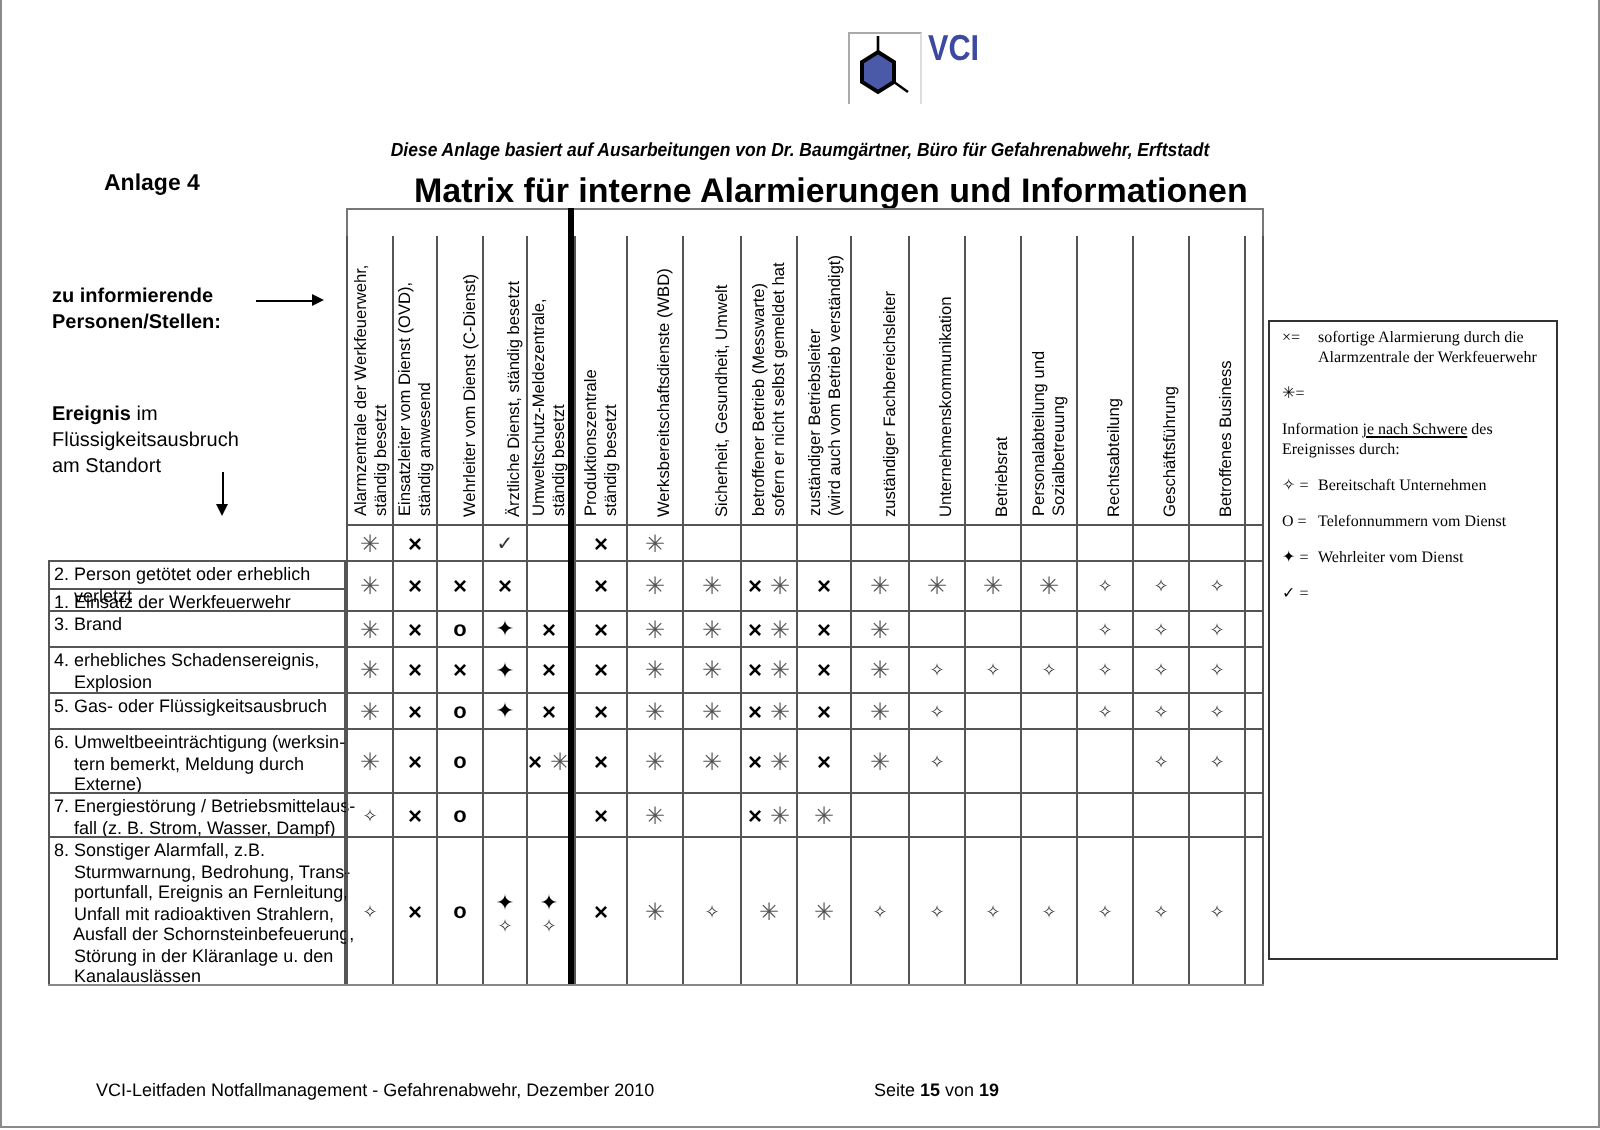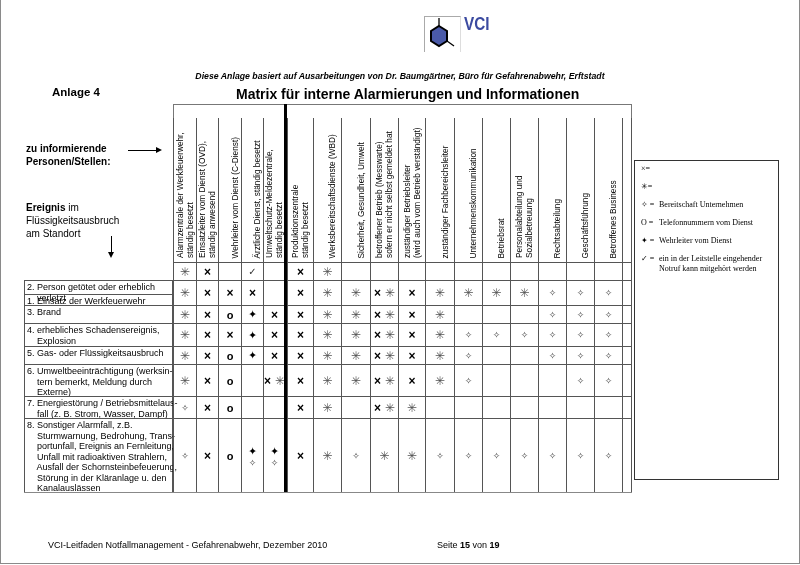--- a/index.html
+++ b/index.html
@@ -3,21 +3,21 @@
 <meta charset="utf-8">
 <style>
   html, body { margin:0; padding:0; }
   body { width:800px; height:565px; background:#fff; position:relative; overflow:hidden; font-family:"Liberation Sans", sans-serif; color:#000; }
   .frame { position:absolute; left:0; top:0; width:798px; height:563px; border:1px solid #8a8a8a; border-top:none; }
   .logo { position:absolute; left:424px; top:16px; width:36px; height:36px; }
   .logo-box { position:absolute; left:0; top:0; width:35px; height:35px; border-left:1px solid #aaa; border-top:1px solid #aaa; border-right:1px solid #ddd; }
   .logo-text { position:absolute; left:464px; top:14px; font-size:18px; font-weight:bold; color:#3b4aa0; transform:scaleX(0.85); transform-origin:left; }
   .subtitle { position:absolute; left:0; width:800px; top:70px; text-align:center; font-size:9.5px; font-style:italic; font-weight:bold; transform:scaleX(0.92); }
   .anlage { position:absolute; left:52px; top:86px; font-size:11.5px; font-weight:bold; }
-  .title { position:absolute; left:236px; top:86px; font-size:14px; font-weight:bold; }
+  .title { position:absolute; left:207px; top:86px; font-size:17px; font-weight:bold; }
   .lbl { position:absolute; font-size:10px; line-height:13px; }
   .arrow-right { position:absolute; left:128px; top:150px; width:30px; height:1px; background:#000; }
   .arrow-right::after { content:""; position:absolute; right:-4px; top:-3px; border-left:6px solid #000; border-top:3.5px solid transparent; border-bottom:3.5px solid transparent; }
   .arrow-down { position:absolute; left:111px; top:236px; width:1px; height:18px; background:#000; }
   .arrow-down::after { content:""; position:absolute; left:-3px; bottom:-4px; border-top:6px solid #000; border-left:3.5px solid transparent; border-right:3.5px solid transparent; }
 
   
   .hdr-top { position:absolute; left:173px; top:104px; width:459px; height:14px; border:1px solid #777; border-bottom:none; box-sizing:border-box; }
   .col-head { position:absolute; top:118px; height:144px; border-left:1px solid #555; box-sizing:border-box; }
   .col-head .txt { position:absolute; left:0; bottom:2px; transform:rotate(-90deg); transform-origin:left bottom; font-size:8.3px; line-height:9.5px; white-space:pre; padding-left:2px; margin-left:100%; }
@@ -523,41 +523,44 @@
     </div>
   <div class="thick"></div>
   <div class="col-end"></div>
   <div class="bottom-line"></div>
 </div>
 
 <div class="legend">
   <div id="legend-top">
       <div class="item">
         <span class="sym" style="width: 18px;">×=</span>
+        <span>sofortige Alarmierung durch die Alarmzentrale der Werkfeuerwehr</span>
       </div>
       <div class="item">
         <span class="sym" style="width: 18px;">✳=</span>
       </div>
     </div>
+  <div style="margin-bottom:8px;">
+    <span>Information </span><span class="u">je nach Schwere</span><span> des Ereignisses durch:</span>
+  </div>
   <div id="legend-bottom">
       <div class="item">
         <span class="sym" style="width: 18px;">✧ =</span>
         <span>Bereitschaft Unternehmen</span>
       </div>
       <div class="item">
         <span class="sym" style="width: 18px;">O =</span>
         <span>Telefonnummern vom Dienst</span>
       </div>
       <div class="item">
         <span class="sym" style="width: 18px;">✦ =</span>
         <span>Wehrleiter vom Dienst</span>
       </div>
       <div class="item">
         <span class="sym" style="width: 18px;">✓ =</span>
-        <span>ein in der Leitstelle eingehender Notruf kann mitgehört werden</span>
       </div>
     </div>
 </div>
 
 <div class="footer-left">VCI-Leitfaden Notfallmanagement - Gefahrenabwehr, Dezember 2010</div>
 <div class="footer-right">
   <span>Seite </span><b>15</b><span> von </span><b>19</b>
 </div>
 
 </body></html>

